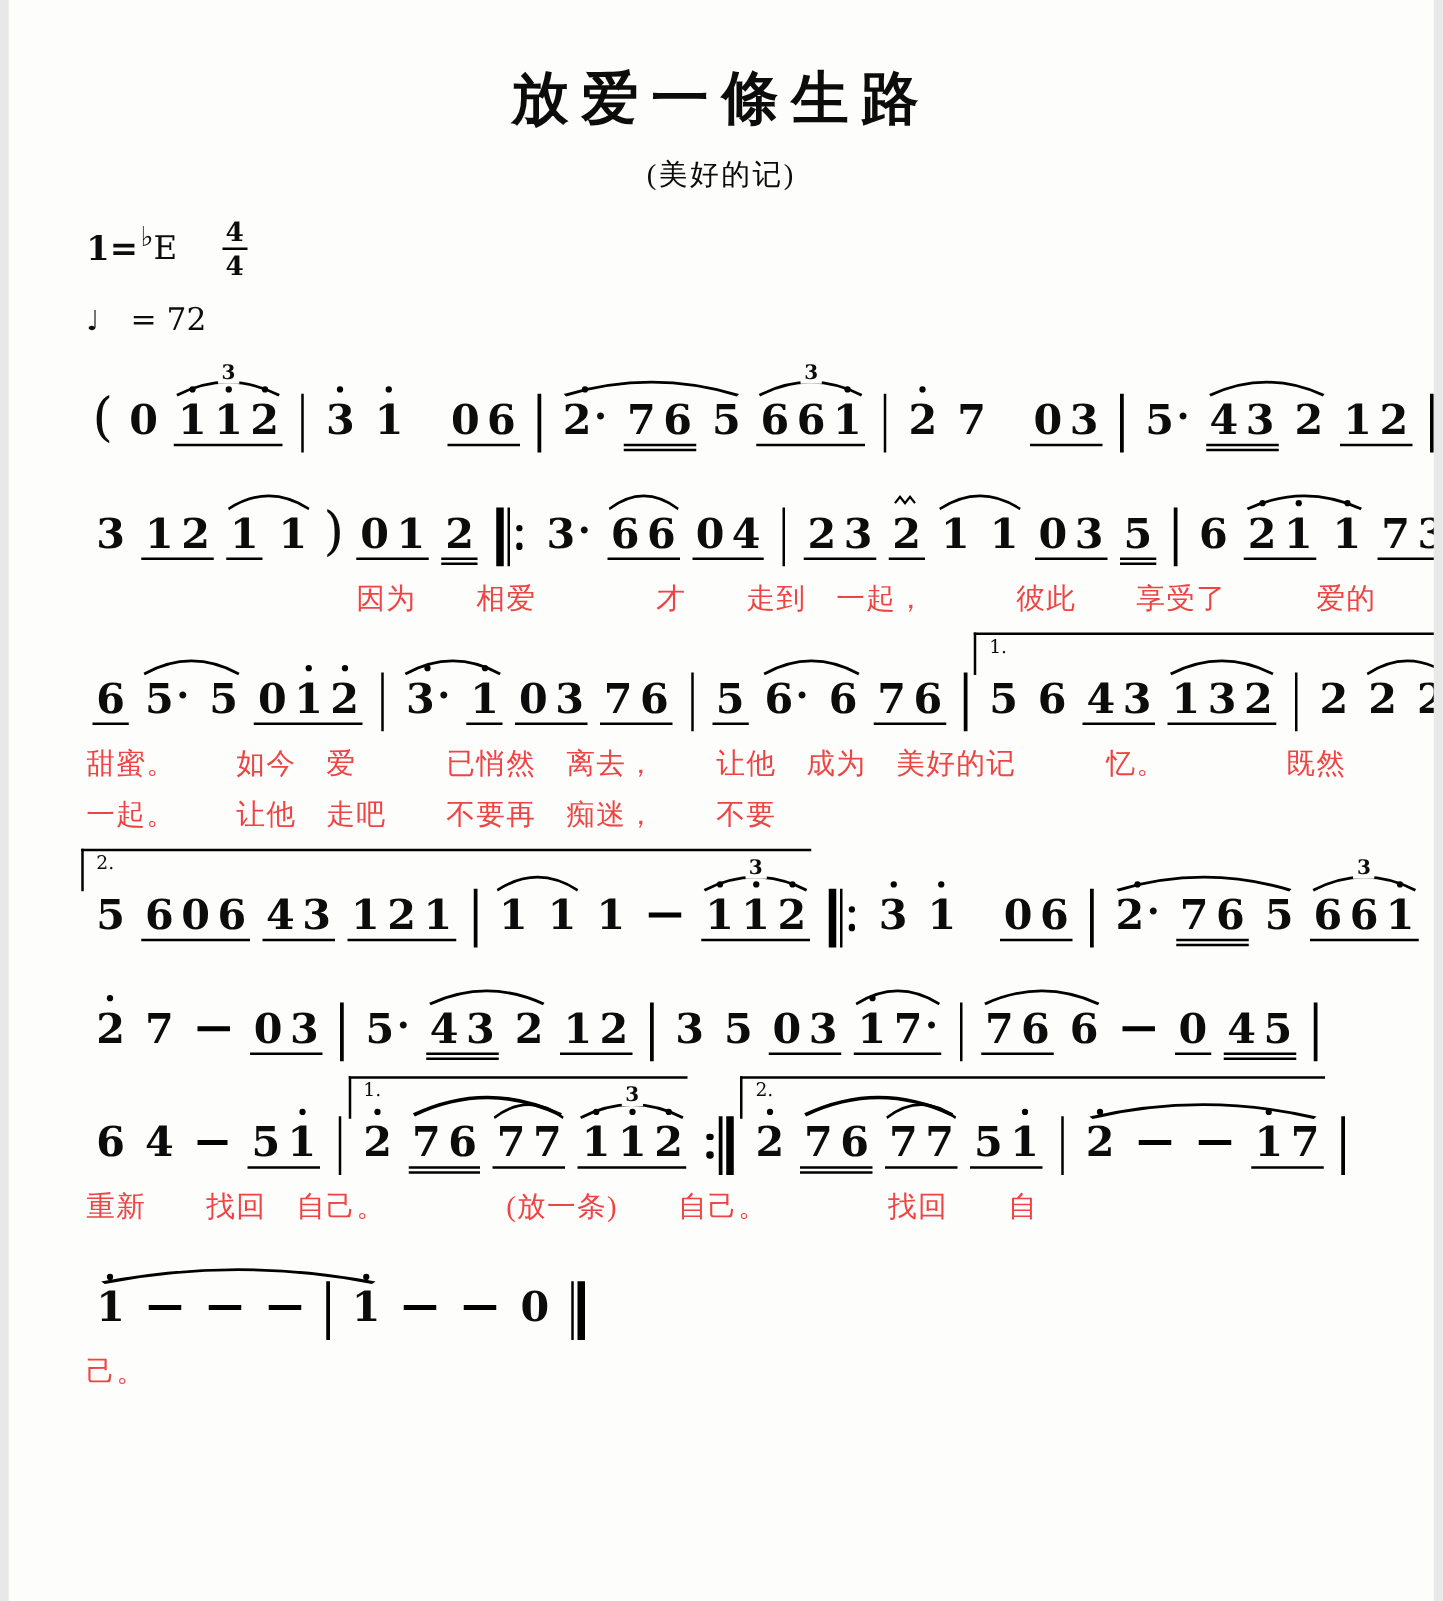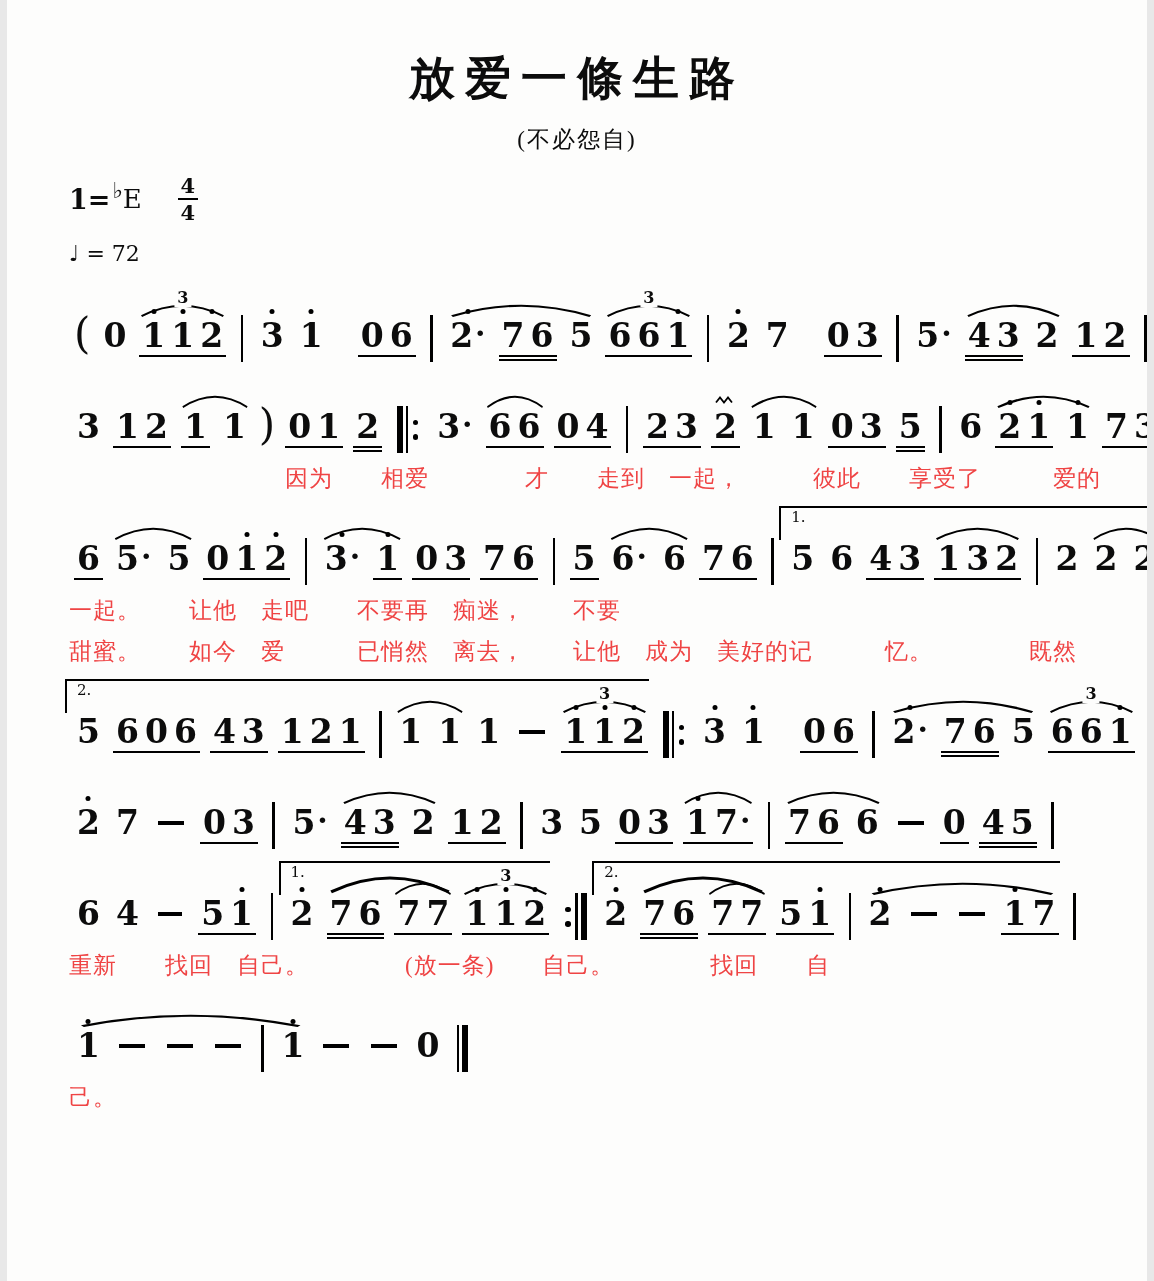--- a/index.html
+++ b/index.html
@@ -39,21 +39,21 @@
   }
   .meta{position:relative;margin-top:20px;height:96px;}
   .keyrow{display:flex;align-items:center;font-family:"DejaVu Serif",serif;}
   .keyeq{font-size:27px;font-weight:700;}
   .flat{font-size:22px;font-weight:700;position:relative;top:-9px;margin-left:2px;}
   .keyletter{font-size:26px;}
   .ts{display:inline-flex;flex-direction:column;align-items:center;margin-left:36px;}
   .ts b{font-size:21px;line-height:1;font-weight:700;}
   .ts i{display:block;width:20px;border-top:2px solid #000;margin:2px 0;}
   .temporow{margin-top:18px;font-size:22px;font-family:"DejaVu Sans","Liberation Sans",sans-serif;}
-  .temporow .eq{font-family:"DejaVu Serif",serif;font-size:22px;}
+  .temporow .eq{font-family:"DejaVu Serif",serif;font-size:25px;margin-left:18px;}
   
   #lines{margin-top:6px;}
   .mline{display:flex;align-items:flex-start;margin-top:48px;flex-wrap:nowrap;}
   .note{position:relative;display:inline-flex;align-items:flex-start;margin:0 8px;}
   .g .note{margin:0 3px;}
   .ch{font-family:"DejaVu Serif","Liberation Serif",serif;font-weight:700;font-size:33px;line-height:1;}
   .hd{position:absolute;top:-10px;left:50%;transform:translateX(-50%);
       width:5px;height:5px;border-radius:50%;background:#000;}
   .aug{font-family:"DejaVu Serif",serif;font-weight:700;font-size:30px;line-height:1;margin-left:2px;}
   .g{display:inline-flex;flex-direction:column;margin:0 5px;}
@@ -80,21 +80,21 @@
   
   .lyr{font-size:23px;margin-top:10px;letter-spacing:1px;white-space:pre;
        font-family:"Liberation Serif",serif;color:#ef4444;}
 </style>
 </head>
 <body>
 
 <div class="page">
 
   <div class="title">放爱一條生路</div>
-  <div class="subtitle">(不必怨自)</div>
+  <div class="subtitle">(美好的记)</div>
 
 
   <div class="meta">
     <div class="keyrow">
       <span class="keyeq">1=</span>
         <span class="flat">♭</span>
         <span class="keyletter">E</span>
       <span class="ts">
         <b>4</b>
         <i></i>
@@ -657,22 +657,22 @@
                   <span class="ch">2</span>
                 </span>
               </span>
               <svg viewBox="0 0 100 18" preserveAspectRatio="none" class="arc">
                 <path d="M4 17 Q 50 -8 96 17" fill="none" stroke="#000" stroke-width="2.6"></path>
               </svg>
             </span>
           </span>
         </span>
       </div>
+      <div class="lyr">甜蜜。　　如今　爱　　　已悄然　离去，　　让他　成为　美好的记　　　忆。　　　　既然</div>
       <div class="lyr">一起。　　让他　走吧　　不要再　痴迷，　　不要</div>
-      <div class="lyr">甜蜜。　　如今　爱　　　已悄然　离去，　　让他　成为　美好的记　　　忆。　　　　既然</div>
       <div class="mline">
         <span class="wrap wend">
           <i class="ebr"></i>
           <span class="elabel">2.</span>
           <span class="wrapin">
             <span class="note">
               <span class="ch">5</span>
             </span>
             <span class="g">
               <span class="grow">

